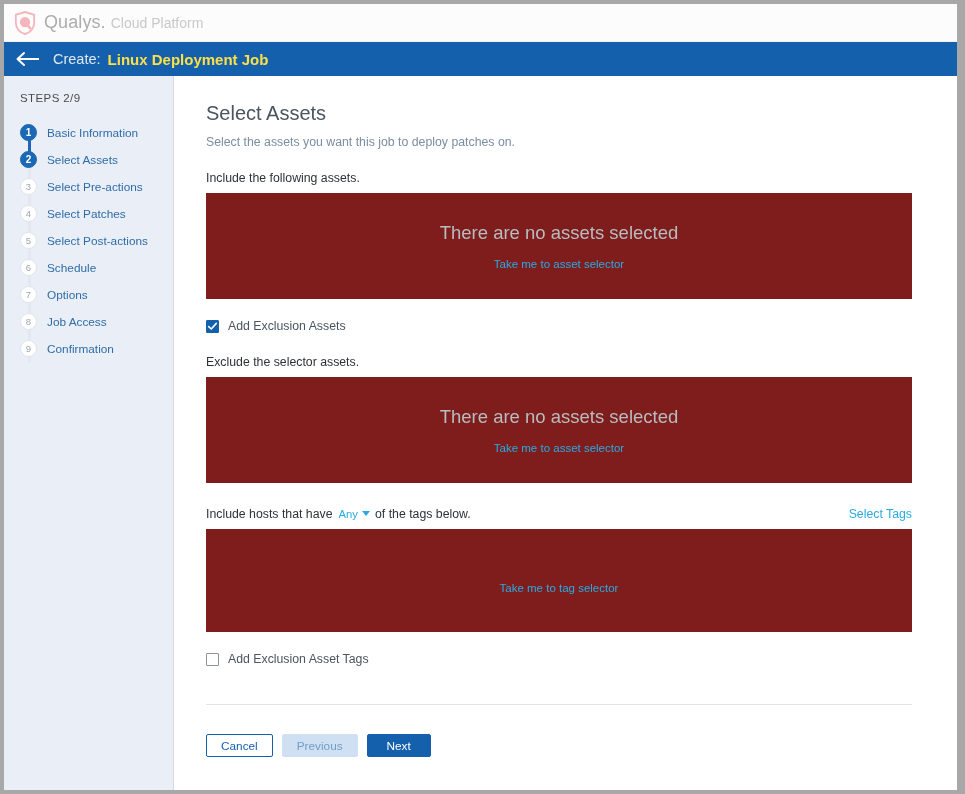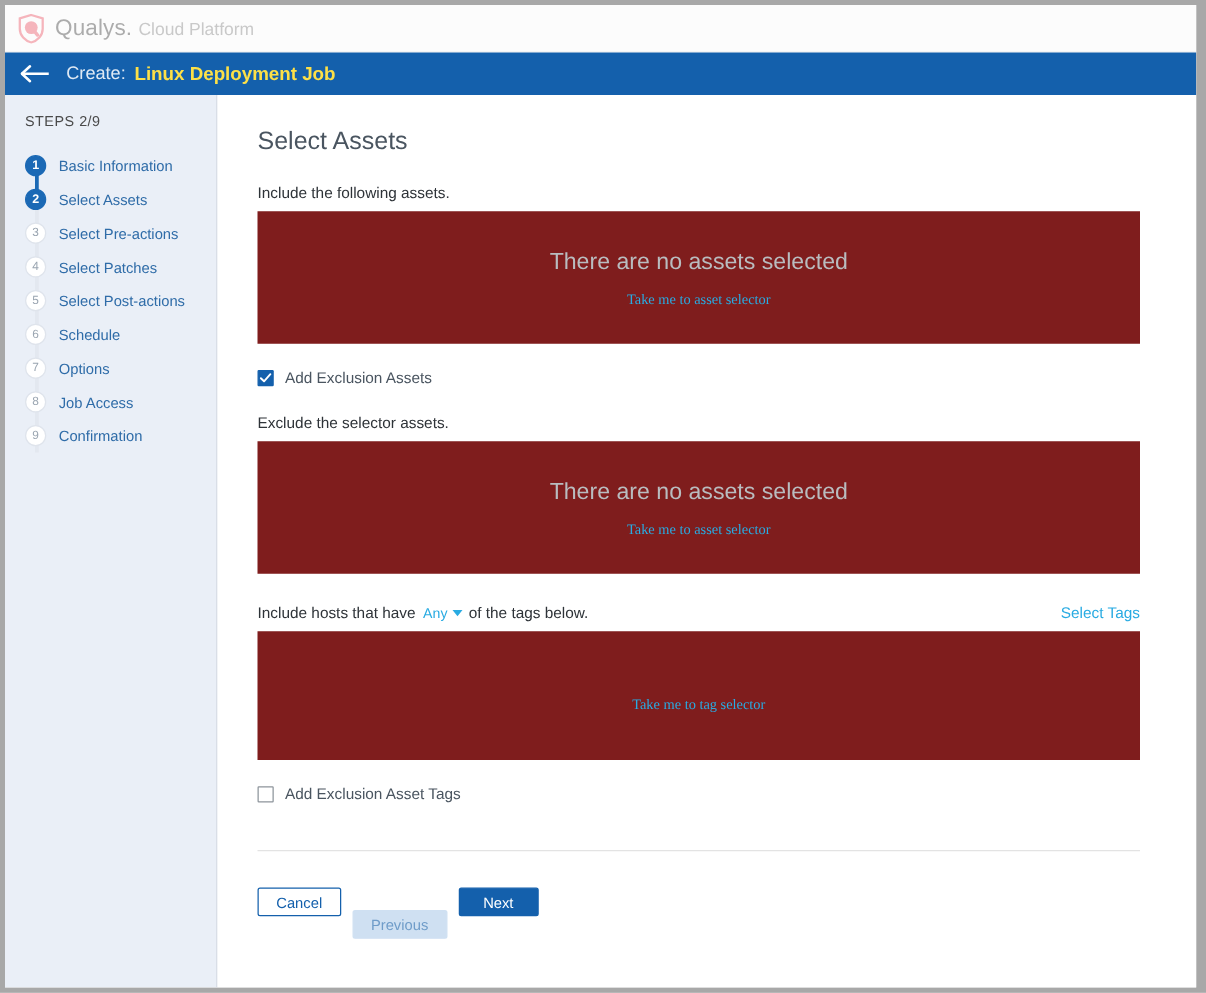--- a/index.html
+++ b/index.html
@@ -197,21 +197,20 @@
   .empty-title {
     font-size: 18.5px;
     color: #b9bcbf;
     font-weight: 400;
   }
   .empty-link {
     font-size: 11.5px;
     color: #29abe2;
     margin-top: 14px;
     cursor: pointer;
-    font-family: Liberation Serif, serif;
   }
   .cb-row {
     display: flex;
     align-items: center;
     margin-top: 20px;
   }
   .cb {
     width: 13px;
     height: 13px;
     box-sizing: border-box;
@@ -293,21 +292,20 @@
   }
   .btn-cancel {
     background: #ffffff;
     border: 1px solid #1460ac;
     color: #1460ac;
   }
   .btn-previous {
     background: #cfe0f2;
     border: 1px solid #cfe0f2;
     color: #6f9cc9;
-    margin-top: 18px;
   }
   .btn-next {
     background: #1460ac;
     border: 1px solid #1460ac;
     color: #ffffff;
   }
 </style>
 </head>
 <body>
 
@@ -378,20 +376,21 @@
             </div>
             <div class="step">
               <span class="step-dot">9</span>
               <span class="step-label">Confirmation</span>
             </div>
           </div>
       </div>
 
       <div class="main">
         <div class="page-title">Select Assets</div>
+        <div class="page-sub">Select the assets you want this job to deploy patches on.</div>
 
         <div class="section-label">Include the following assets.</div>
         <div class="empty-box">
           <div class="empty-title">There are no assets selected</div>
           <div class="empty-link">Take me to asset selector</div>
         </div>
 
         <div class="cb-row">
           <span class="cb checked">
             <svg viewBox="0 0 13 13" width="11" height="11">

